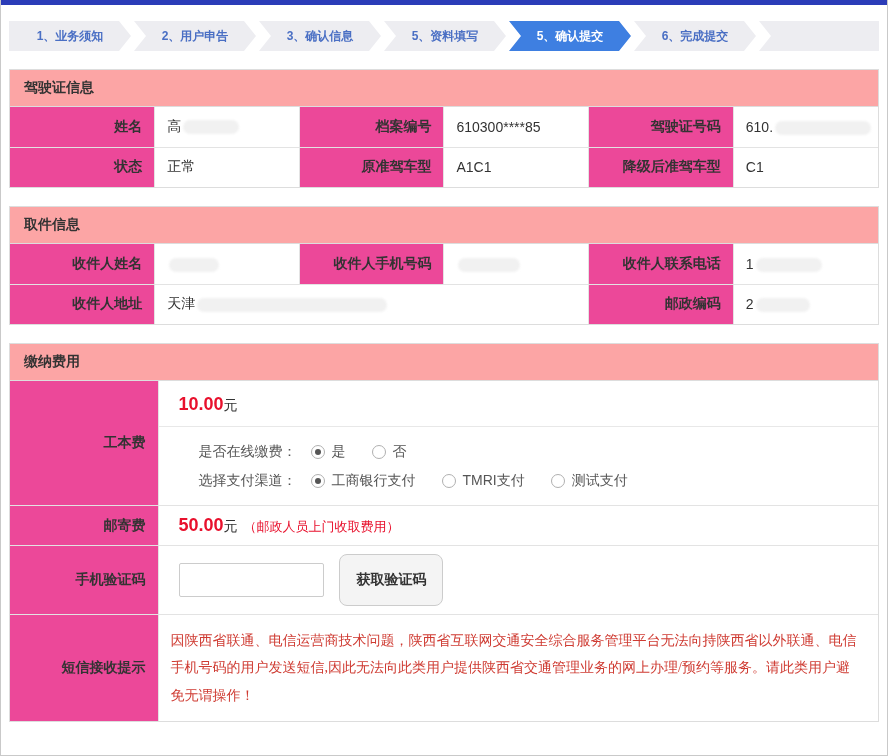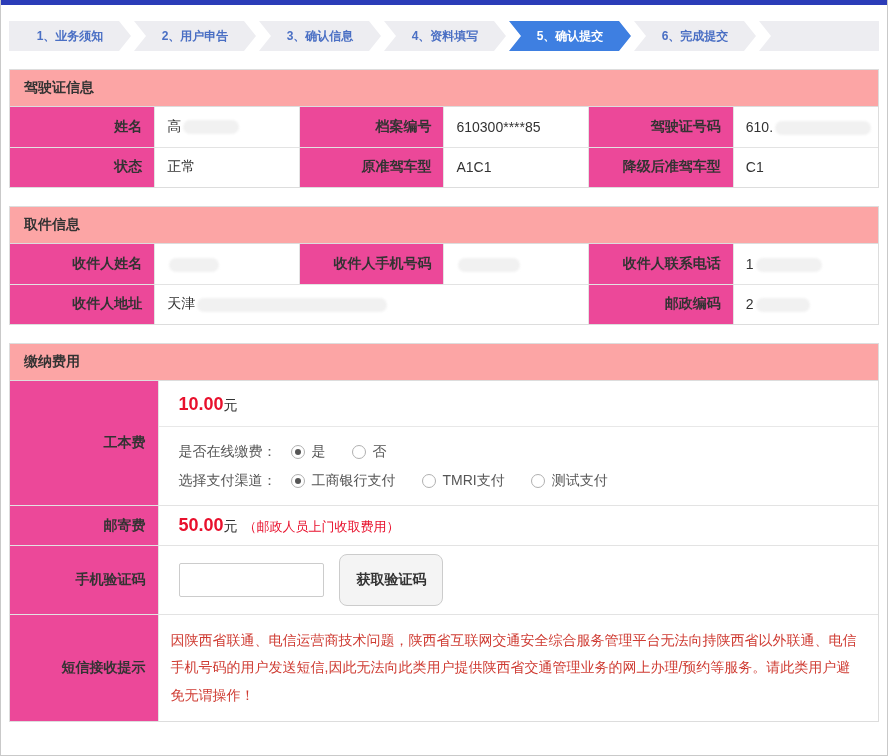--- a/index.html
+++ b/index.html
@@ -48,47 +48,47 @@
             background:#f1f1f1; filter:blur(1px); margin-left:2px; }
 
   
   .fees td.lbl { width:148px; }
   .fee-block { padding:0; }
   .fee-amount-row { padding:13px 0 11px 20px; border-bottom:1px solid #e8e8e8; }
   .amount { color:#e8112d; font-size:18px; font-weight:bold; }
   .yuan { color:#333; font-size:14px; }
   .pay-rows { padding:10px 0 10px 20px; }
   .pay-row { display:flex; align-items:center; height:29px; font-size:14px; color:#555; }
-  .pay-row .q { margin-right:14px; }
+  .pay-row .q { margin-right:14px;margin-left:20px; }
   .radio { width:14px; height:14px; border:1px solid #b0b0b0; border-radius:50%;
            display:inline-block; background:#fff; position:relative; margin-right:7px; flex:0 0 auto; cursor:pointer; }
   .radio.checked::after { content:""; position:absolute; left:3px; top:3px; width:6px; height:6px;
            background:#555; border-radius:50%; }
   .radio-opt { display:flex; align-items:center; margin-right:26px; cursor:pointer; }
   .mail-note { color:#e8112d; font-size:13px; margin-left:6px; }
   .code-cell { padding:8px 0 8px 20px; }
   .code-input { width:145px; height:34px; border:1px solid #ccc; border-radius:2px; padding:0 8px;
                 font-size:14px; margin-right:12px; vertical-align:middle; }
   .code-btn { height:52px; padding:0 16px; background:#f4f4f4; border:1px solid #ccc; border-radius:8px;
               font-size:14px; font-weight:bold; color:#333; vertical-align:middle; cursor:pointer; }
   .tip-cell { padding:12px 20px 12px 20px; }
-  .tip-text { color:#cf3b32; font-size:14px; line-height:1.95; }
+  .tip-text { color:#cf3b32; font-size:14px; line-height:1.95;font-family:Liberation Serif, serif; }
 </style>
 </head>
 <body>
 
 <div class="page">
   <div class="topbar"></div>
 
 
   <div class="steps">
     <div class="step">1、业务须知</div>
     <div class="step">2、用户申告</div>
     <div class="step">3、确认信息</div>
-    <div class="step">4、资料填写</div>
+    <div class="step">5、资料填写</div>
     <div class="step active">5、确认提交</div>
     <div class="step">6、完成提交</div>
     <div class="step-filler"></div>
   </div>
 
   <div class="section">
     <div class="section-title">驾驶证信息</div>
     <table>
       <tbody>
           <tr>

